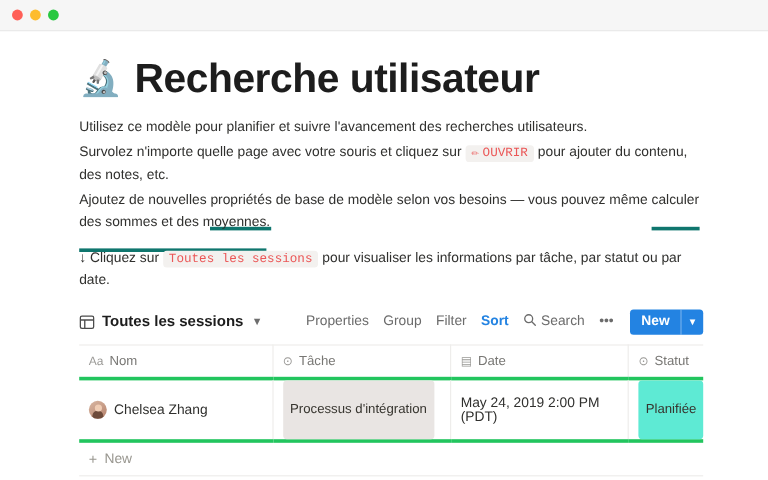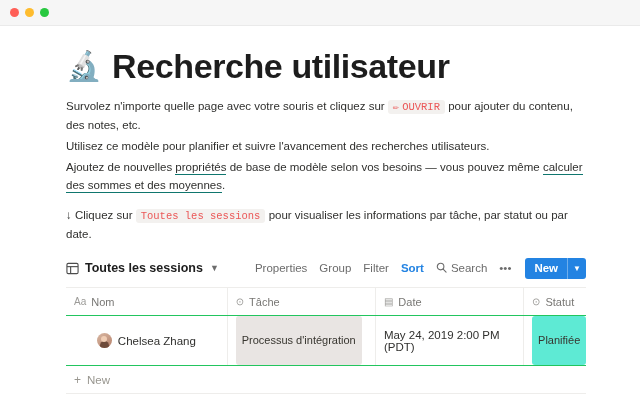--- a/index.html
+++ b/index.html
@@ -70,22 +70,22 @@
     background: #f3f1ef;
     border-radius: 3px;
     padding: 1px 5px;
     white-space: nowrap;
   }
   .inline-code .pencil { color: #eb5757; margin-right: 3px; }
 
   .u-link {
     color: #30302e;
     text-decoration: none;
-    border-bottom: 1px solid #0f766e;
-    padding-bottom: 1px;
+    border-bottom: 3px solid #0f766e;
+    padding-bottom: 16px;
   }
 
   .spacer-8 { height: 9px; }
 
   
   .db-toolbar {
     display: flex;
     align-items: center;
     margin-top: 12px;
     margin-bottom: 6px;
@@ -140,21 +140,21 @@
     font-size: 8px;
   }
 
   
   table.db {
     width: 100%;
     border-collapse: collapse;
     table-layout: fixed;
   }
   table.db th, table.db td {
-    border-bottom: 1px solid #22c55e;
+    border-bottom: 3px solid #22c55e;
     border-right: 1px solid #eeedeb;
     text-align: left;
     padding: 0 8px;
     font-weight: 400;
     margin-left: 48px;
   }
   table.db th:last-child, table.db td:last-child { border-right: none; }
   table.db thead th {
     height: 28px;
     border-top: 1px solid #eeedeb;
@@ -162,21 +162,21 @@
     color: #787774;
   }
   .th-inner { display: flex; align-items: center; gap: 5px; }
   .th-ico { color: #9b9a97; display: inline-flex; font-size: 10px; }
   table.db tbody td {
     height: 31px;
     font-size: 11.5px;
     color: #30302e;
   }
 
-  .cell-name { display: flex; align-items: center; gap: 6px; justify-content: center; }
+  .cell-name { display: flex; align-items: center; gap: 6px; }
   .avatar {
     width: 15px; height: 15px;
     border-radius: 50%;
     background: linear-gradient(145deg,#d9b8a3,#b5806a);
     flex: none;
     position: relative;
     overflow: hidden;
   }
   .avatar::after {
     content: "";
@@ -253,27 +253,27 @@
   </div>
 
   <div class="page">
 
     <div class="title-row">
       <span class="title-emoji">🔬</span>
       <span class="page-title">Recherche utilisateur</span>
     </div>
 
     <p class="para">
+      <span>Utilisez ce modèle pour planifier et suivre l'avancement des recherches utilisateurs.</span>
+    </p>
+
+    <p class="para">
       <span>Survolez n'importe quelle page avec votre souris et cliquez sur</span>
       <span class="inline-code"><span class="pencil">✏</span><span>OUVRIR</span></span>
       <span>pour ajouter du contenu, des notes, etc.</span>
-    </p>
-
-    <p class="para">
-      <span>Utilisez ce modèle pour planifier et suivre l'avancement des recherches utilisateurs.</span>
     </p>
 
     <p class="para">
       <span>Ajoutez de nouvelles</span>
       <a class="u-link" href="#">propriétés</a>
       <span>de base de modèle selon vos besoins — vous pouvez même</span>
       <a class="u-link" href="#">calculer des sommes et des moyennes</a><span>.</span>
     </p>
 
     <div class="spacer-8"></div>

